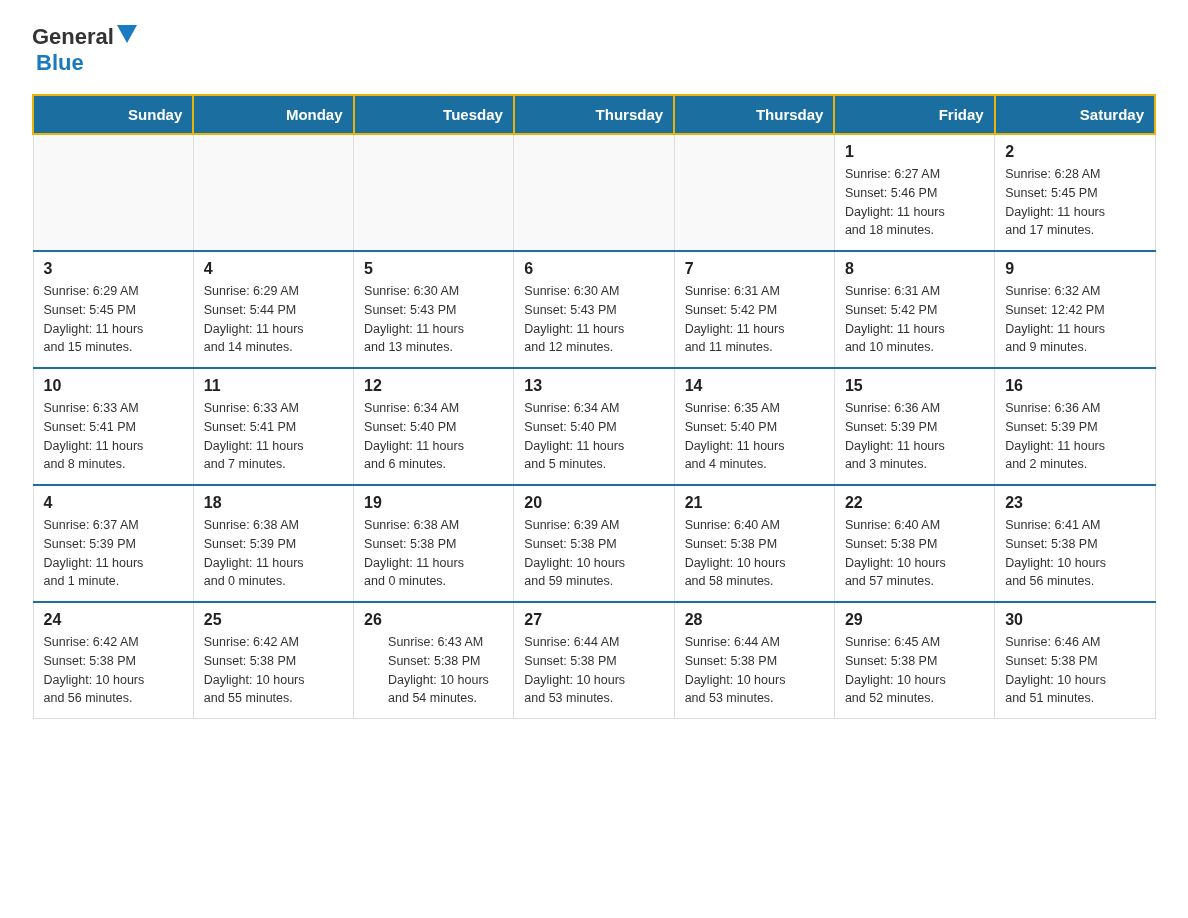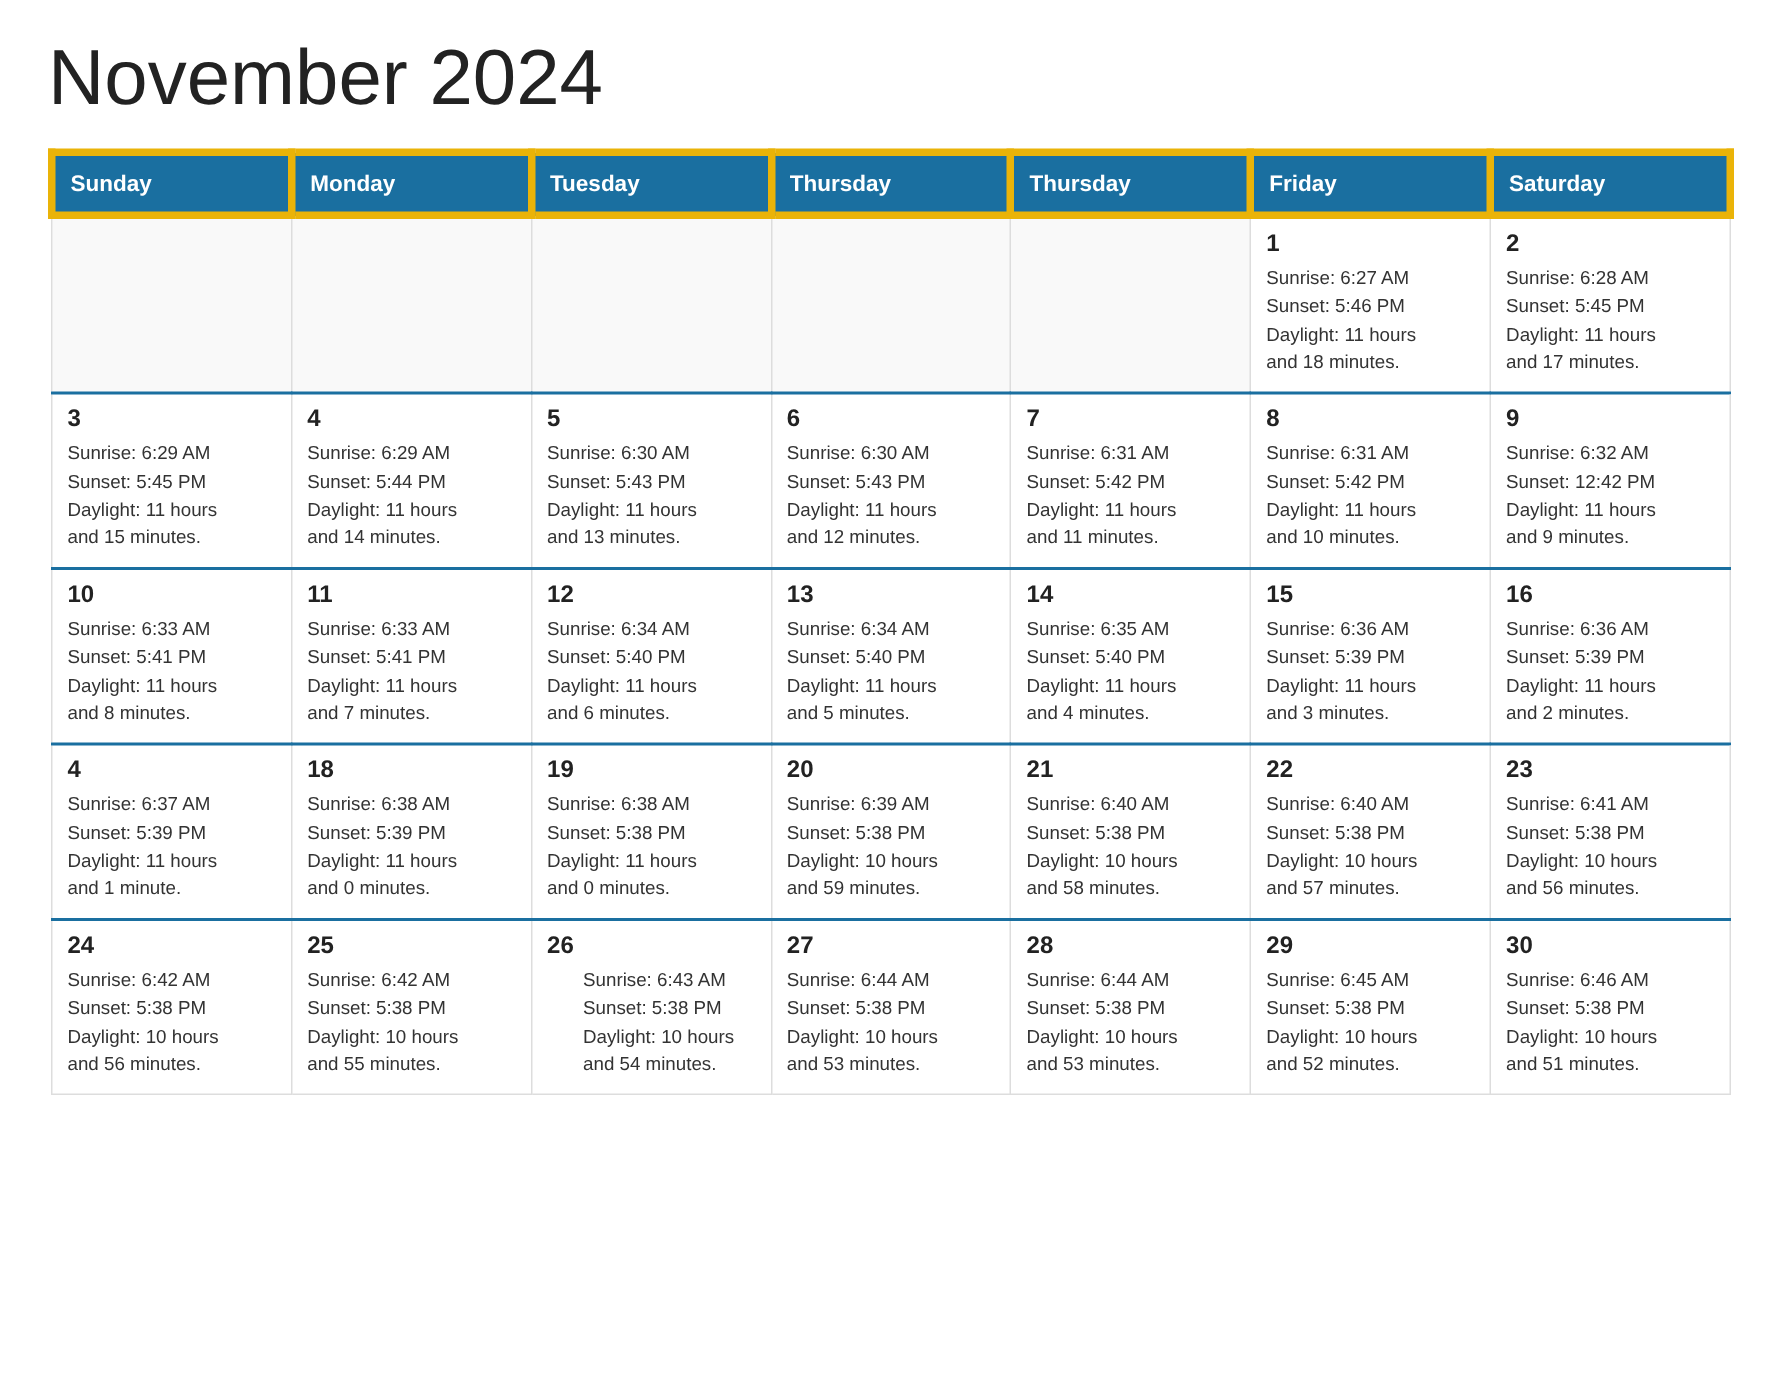--- a/index.html
+++ b/index.html
@@ -73,22 +73,22 @@
       width: 100%;
       border-collapse: collapse;
       table-layout: fixed;
     }
     thead tr th {
       background: #1a6fa0;
       color: #fff;
       font-size: 15px;
       font-weight: bold;
       padding: 10px 10px;
-      text-align: left;
-      border: 5px solid #eab308;
+      text-align: right;
+      border: 2px solid #eab308;
     }
     tbody tr {
       border-top: 2px solid #1a6fa0;
     }
     tbody td {
       vertical-align: top;
       padding: 8px 10px 10px 10px;
       border-left: 1px solid #ddd;
       border-right: 1px solid #ddd;
       border-bottom: 1px solid #ddd;
@@ -110,22 +110,30 @@
     }
     .empty-cell {
       background: #f9f9f9;
     }
   </style>
 </head>
 <body>
 
 <div class="page">
   <div class="header">
+    <div class="logo-block">
+      <div class="logo-row1">
+        <span class="logo-text-general">General</span>
+        <span class="logo-triangle"></span>
+      </div>
+      <div class="logo-row2">
+        <span class="logo-blue">Blue</span>
+      </div>
+    </div>
     <div class="title-block">
-      <div class="calendar-title">November 2024</div>
     </div>
   </div>
 
   <table>
     <thead>
       <tr>
       <th>Sunday</th>
           <th>Monday</th>
           <th>Tuesday</th>
           <th>Thursday</th>

